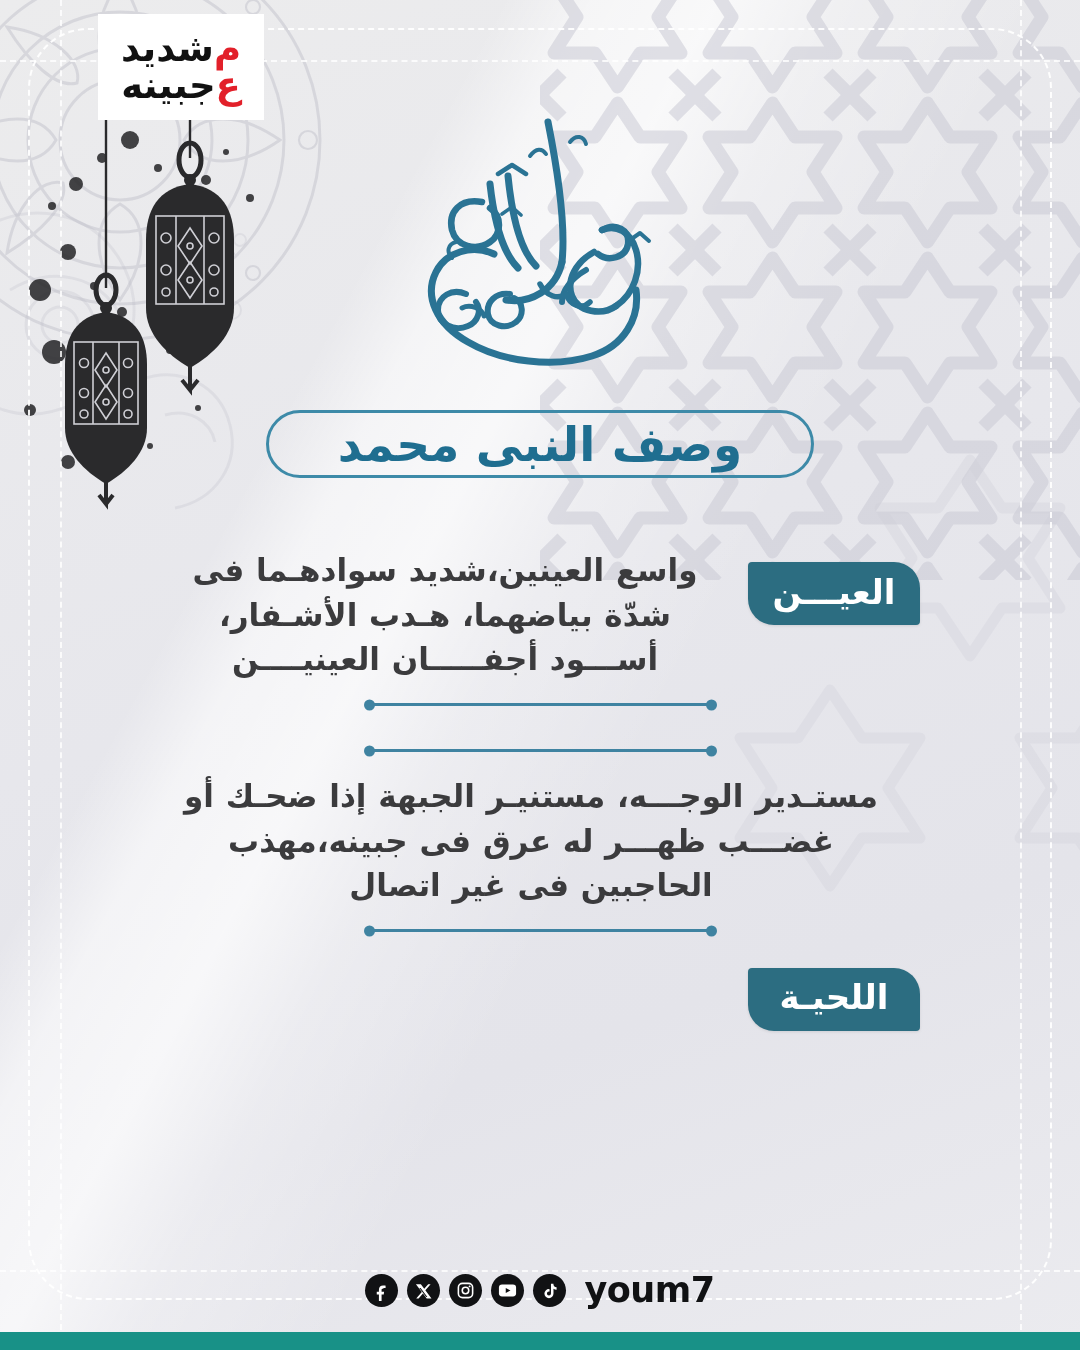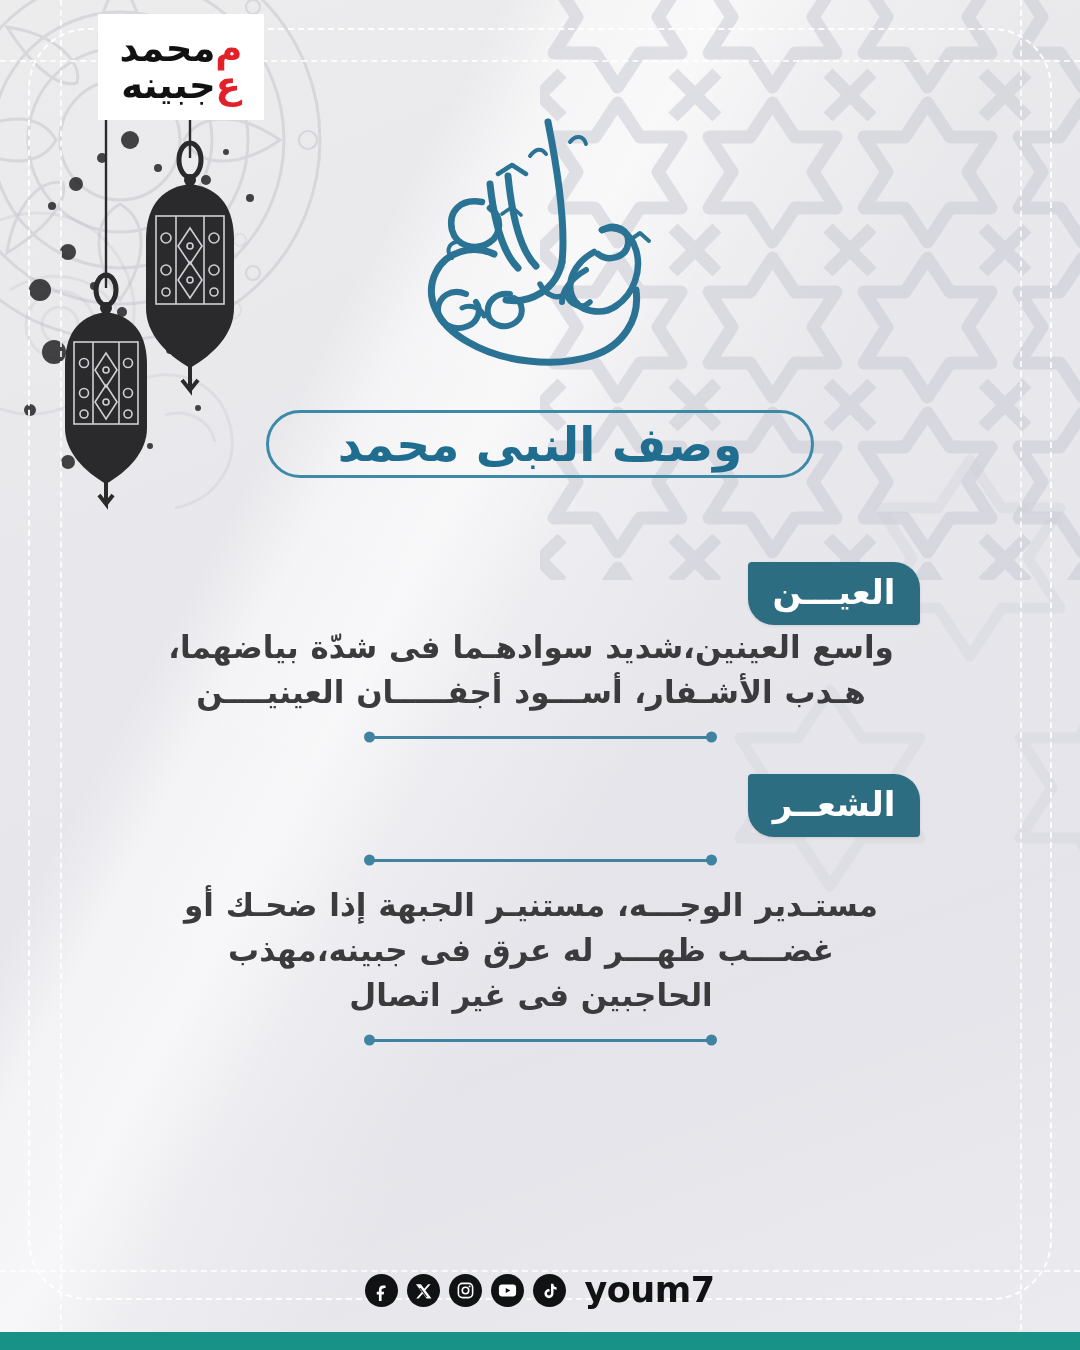--- a/index.html
+++ b/index.html
@@ -175,21 +175,21 @@
     position:absolute;
     top:548px;
     left:0;
     width:1080px;
     z-index:12;
   }
 
   .section {
     position:relative;
     display:flex;
-    flex-direction:column;
+    flex-direction:row;
     align-items:flex-start;
     justify-content:flex-start;
     padding:0 160px 0 150px;
     direction:rtl;
   }
 
   .badge {
     flex:0 0 auto;
     min-width:172px;
     height:63px;
@@ -397,21 +397,21 @@
 
   <div class="dashed-frame"></div>
   <div class="dashed-vline" style="left:60px;"></div>
   <div class="dashed-vline" style="left:1020px;"></div>
   <div class="dashed-hline" style="top:60px;"></div>
   <div class="dashed-hline" style="top:1270px;"></div>
 
   <div class="logo">
     <div class="logo-line logo-l1">
       <span class="logo-red">م</span>
-        <span class="logo-blk">محمد</span>
+        <span class="logo-blk">شديد</span>
     </div>
     <div class="logo-line logo-l2">
       <span class="logo-red">ع</span>
         <span class="logo-blk">جبينه</span>
     </div>
   </div>
 
   <svg class="lanterns" viewBox="0 0 240 400">
     <g stroke="#2a2a2c" stroke-width="2.4" fill="none">
       <line x1="150" y1="0" x2="150" y2="40"></line>
@@ -510,36 +510,36 @@
     <div class="section">
       <div class="badge">العيـــن</div>
       <div class="body-text">واسع العينين،شديد سوادهـما فى شدّة بياضهما، هـدب الأشـفار، أســـود أجفـــــان العينيــــن</div>
     </div>
 
     <div class="divider">
       <div class="divider-line"></div>
     </div>
 
     <div class="section">
-      <div class="badge">الشعــر</div>
     </div>
 
     <div class="divider">
       <div class="divider-line"></div>
     </div>
 
     <div class="section">
       <div class="body-text">مستـدير الوجـــه، مستنيـر الجبهة إذا ضحـك أو غضـــب ظهـــر له عرق فى جبينه،مهذب الحاجبين فى غير اتصال</div>
     </div>
 
     <div class="divider">
       <div class="divider-line"></div>
     </div>
 
     <div class="section">
+      <div class="badge">اللحيـة</div>
     </div>
 
   </div>
 
   <div class="footer">
 
     <span class="soc">
       <svg width="20" height="20" viewBox="0 0 24 24" fill="#ffffff">
         <path d="M14.2 8.4h2.1V5.6c-.4-.05-1.6-.15-3-.15-3 0-5 1.8-5 5.1v2.45H5.7v3.15h2.6v8.05h3.2v-8.05h2.6l.4-3.15h-3V10.9c0-.95.25-1.6 1.7-1.6z"></path>
       </svg>

